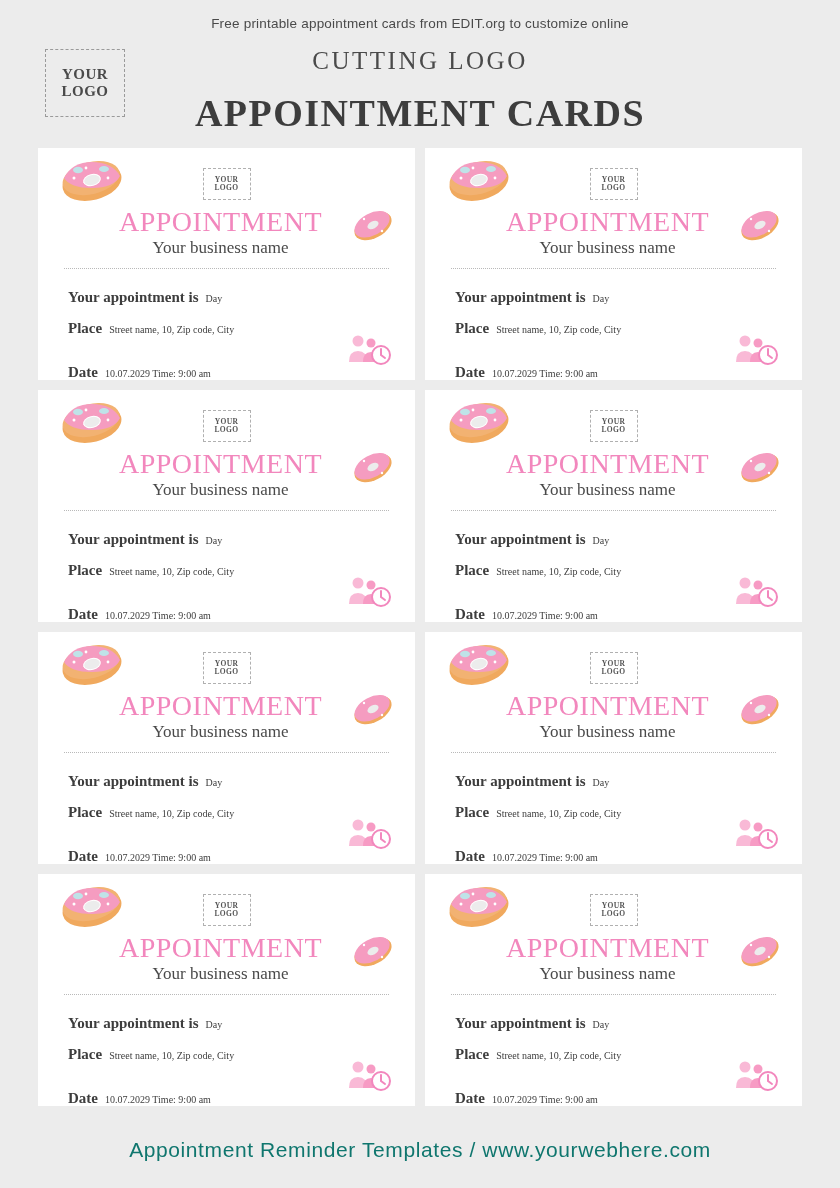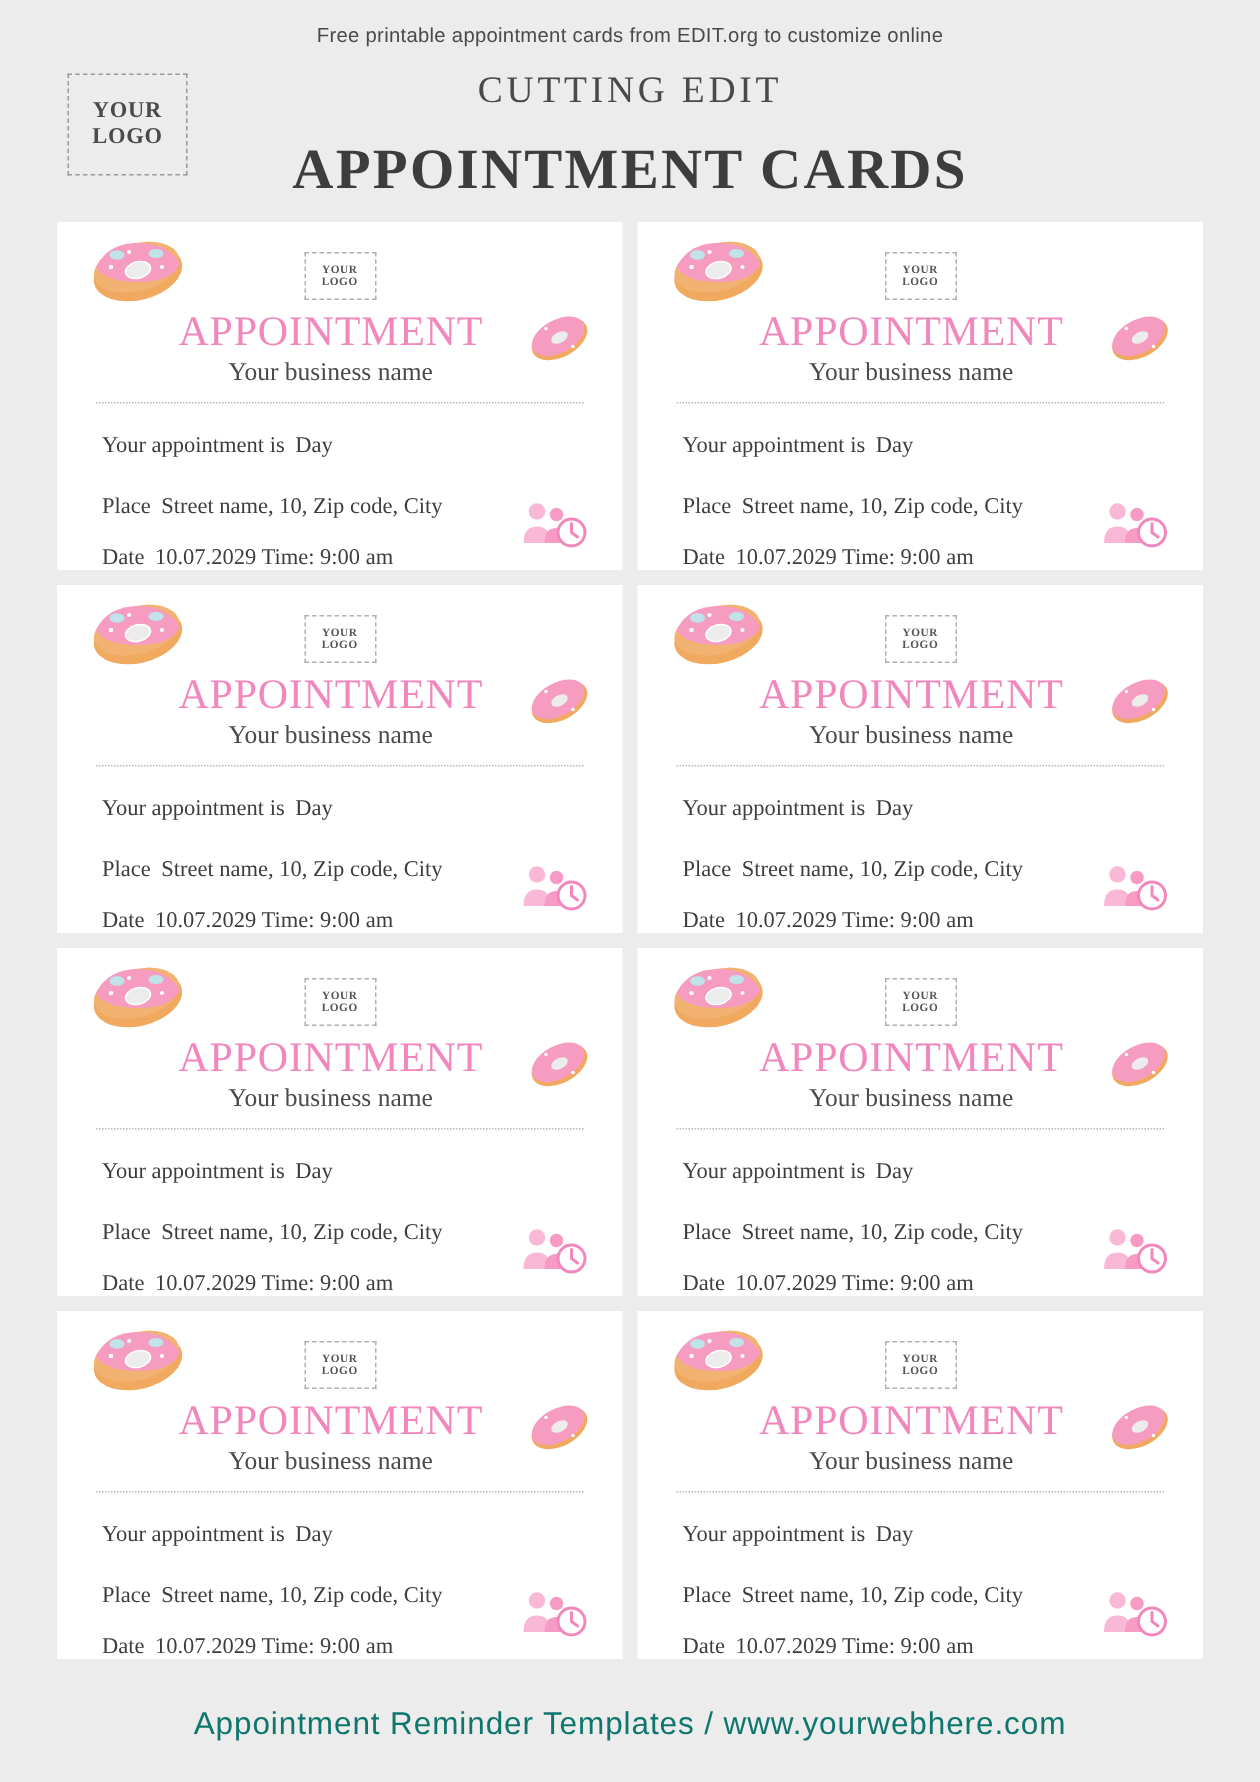--- a/index.html
+++ b/index.html
@@ -146,27 +146,28 @@
 
   .card .line {
     position: absolute;
     left: 30px;
     font-family: "Liberation Serif", serif;
     color: #3d3d3d;
     white-space: nowrap;
   }
   .card .line .lbl {
     font-size: 15px;
+    font-weight: bold;
   }
   .card .line .val {
-    font-size: 15px;
+    font-size: 10px;
     margin-left: 7px;
   }
   .card .l1 { top: 140px; }
-  .card .l2 { top: 181px; }
+  .card .l2 { top: 171px; }
   .card .l3 { top: 202px; margin-top: 13px; }
 
   
   .donut-big {
     position: absolute;
     left: 22px;
     top: 8px;
     width: 64px;
     height: 46px;
   }
@@ -205,21 +206,21 @@
 <div class="page">
 
   <div class="top-note">Free printable appointment cards from EDIT.org to customize online</div>
 
   <div class="header">
     <div class="logo-box">
       <div class="l1">YOUR</div>
       <div class="l2">LOGO</div>
     </div>
     <div class="title-wrap">
-      <div class="title-small">CUTTING EDIT</div>
+      <div class="title-small">CUTTING LOGO</div>
       <div class="title-big">APPOINTMENT CARDS</div>
     </div>
   </div>
 
   <div class="grid">
 
     <div class="card">
       <svg class="donut-big" viewBox="0 0 64 46">
         <ellipse cx="32" cy="26" rx="30" ry="18" fill="#f0a95e" transform="rotate(-14 32 26)"></ellipse>
         <ellipse cx="32" cy="22" rx="29" ry="16" fill="#f2b272" transform="rotate(-14 32 26)"></ellipse>

